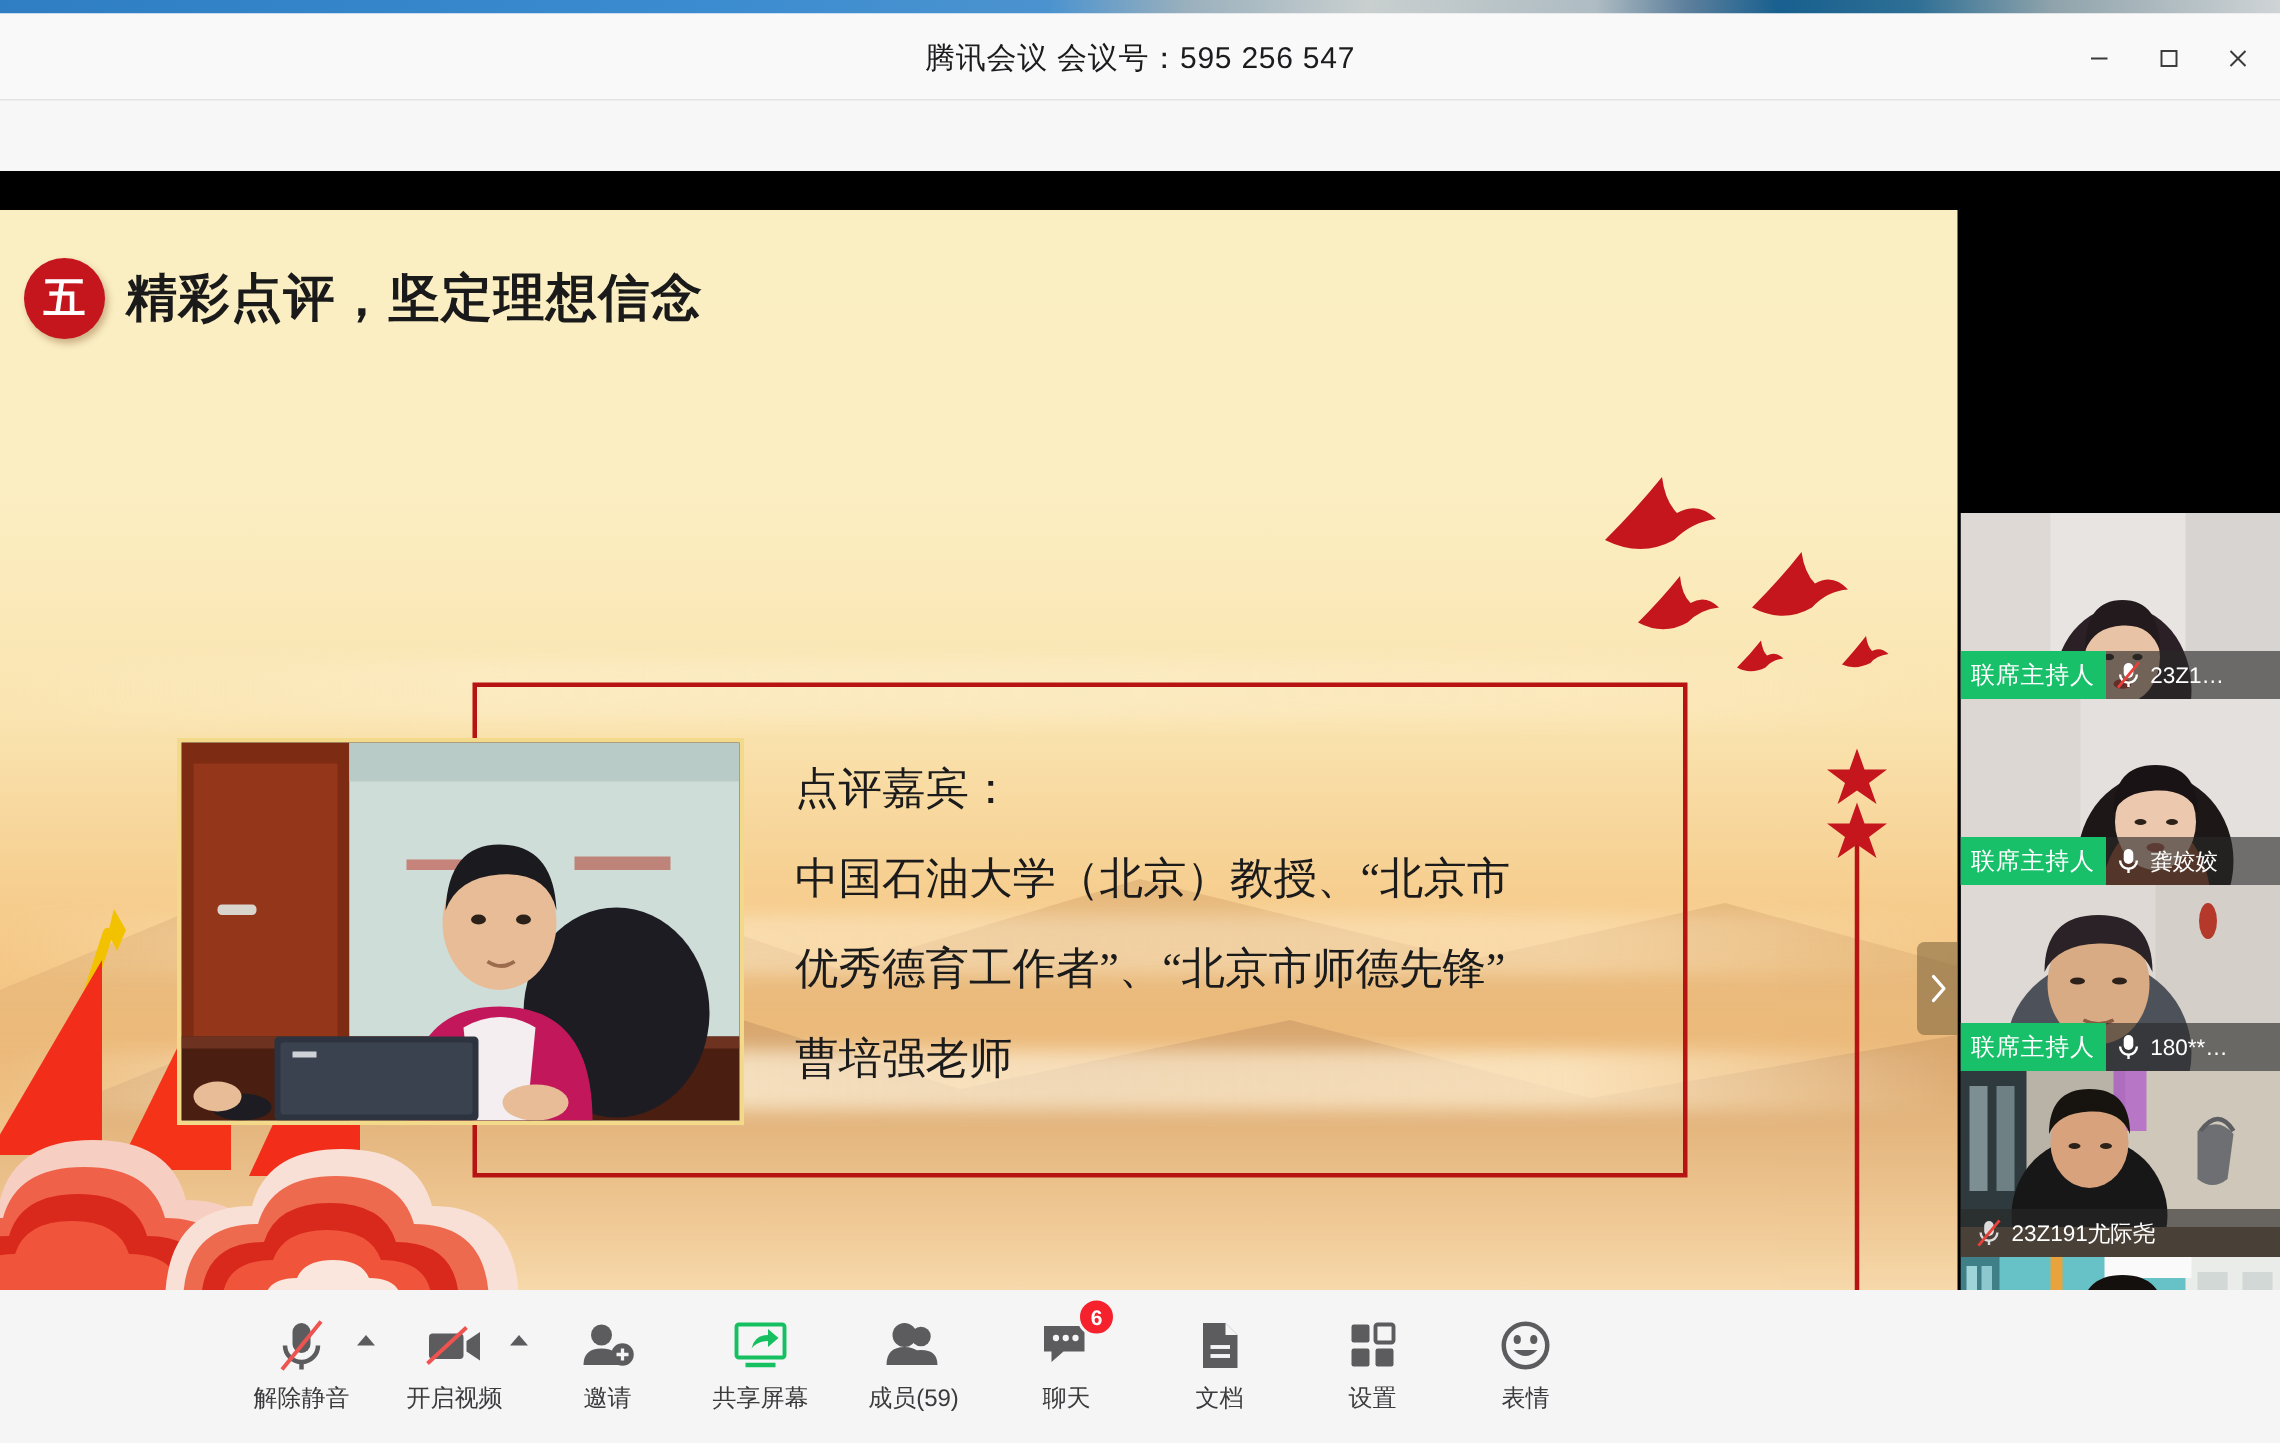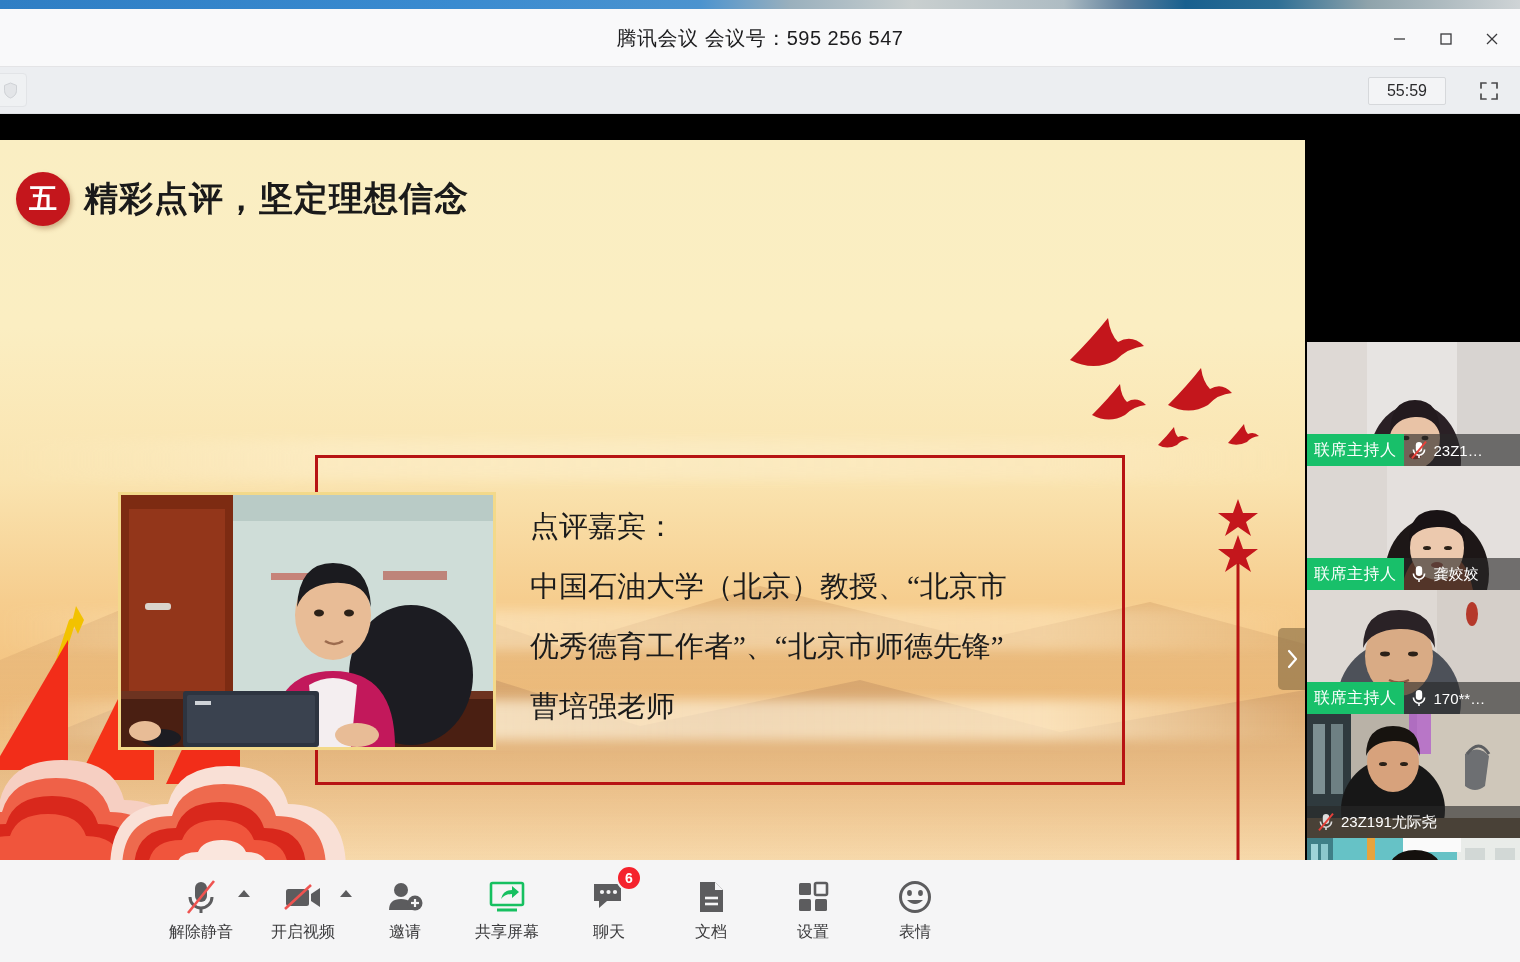--- a/index.html
+++ b/index.html
@@ -219,36 +219,20 @@
       </div>
       <div class="win-btn close">
         <svg width="17" height="17" viewBox="0 0 17 17">
           <line x1="4" y1="4" x2="14" y2="14" stroke="currentColor" stroke-width="1.3"></line>
           <line x1="14" y1="4" x2="4" y2="14" stroke="currentColor" stroke-width="1.3"></line>
         </svg>
       </div>
     </div>
   </div>
 
-  <div class="subbar">
-    <div class="shield">
-      <svg width="15" height="17" viewBox="0 0 15 17">
-        <path d="M7.5 1 L13.5 3.4 V8.4 C13.5 12.1 10.9 14.8 7.5 16 C4.1 14.8 1.5 12.1 1.5 8.4 V3.4 Z" fill="#e3e5e8" stroke="#ced1d5" stroke-width="1"></path>
-      </svg>
-    </div>
-    <div class="timer-box">55:59</div>
-    <div class="fs-box">
-      <svg width="22" height="22" viewBox="0 0 22 22">
-        <path d="M3 8 V3 H8" fill="none" stroke="#4a4a4c" stroke-width="1.7" stroke-linecap="round"></path>
-        <path d="M14 3 H19 V8" fill="none" stroke="#4a4a4c" stroke-width="1.7" stroke-linecap="round"></path>
-        <path d="M19 14 V19 H14" fill="none" stroke="#4a4a4c" stroke-width="1.7" stroke-linecap="round"></path>
-        <path d="M8 19 H3 V14" fill="none" stroke="#4a4a4c" stroke-width="1.7" stroke-linecap="round"></path>
-      </svg>
-    </div>
-  </div>
 
   <div class="stage">
 
     <div class="slide">
 
       <svg class="mtn" viewBox="0 0 1305 320" preserveAspectRatio="none">
         <defs>
           <linearGradient id="mg1" x1="0" y1="0" x2="0" y2="1">
             <stop offset="0%" stop-color="#cf9b63" stop-opacity=".75"></stop>
             <stop offset="100%" stop-color="#e8b882" stop-opacity=".15"></stop>
@@ -425,21 +409,21 @@
         </svg>
         <div class="tile-bar">
           <div class="host-badge">联席主持人</div>
           <div class="mic-wrap">
             <svg width="18" height="20" viewBox="0 0 18 20">
               <rect x="5.8" y="2" width="6.4" height="10" rx="3.2" fill="#fff"></rect>
               <path d="M3.4 9.6 a5.6 5.6 0 0 0 11.2 0" fill="none" stroke="#fff" stroke-width="1.6"></path>
               <line x1="9" y1="15.2" x2="9" y2="18" stroke="#fff" stroke-width="1.6"></line>
             </svg>
           </div>
-          <div class="tile-name">170**…</div>
+          <div class="tile-name">180**…</div>
         </div>
       </div>
 
       <div class="tile" style="top:486px;height:124px">
         <svg class="tile-bg" viewBox="0 0 213 124" preserveAspectRatio="none">
           <rect width="213" height="124" fill="#b9b2a7"></rect>
           <rect x="0" y="0" width="44" height="124" fill="#2f3a3e"></rect>
           <rect x="6" y="10" width="12" height="70" fill="#7d8f92"></rect>
           <rect x="24" y="10" width="12" height="70" fill="#6e8083"></rect>
           <rect x="110" y="0" width="103" height="124" fill="#cfc7ba"></rect>
@@ -547,20 +531,31 @@
         <div class="ic">
           <svg width="38" height="32" viewBox="0 0 38 32">
             <rect x="3" y="2" width="32" height="22" rx="1.5" fill="none" stroke="#16c060" stroke-width="2.6"></rect>
             <path d="M13 18 q2-9 11-9 v-4 l7 6 l-7 6 v-4 q-7 0-11 5 Z" fill="#16c060"></path>
             <line x1="9" y1="29" x2="29" y2="29" stroke="#16c060" stroke-width="3"></line>
           </svg>
         </div>
         <div class="lb">共享屏幕</div>
       </div>
 
+      <div class="ctrl">
+        <div class="ic">
+          <svg width="38" height="32" viewBox="0 0 38 32">
+            <circle cx="24" cy="10" r="6.5" fill="#5c5c5e"></circle>
+            <path d="M13 29 q0-10 11-10 q11 0 11 10 Z" fill="#5c5c5e"></path>
+            <circle cx="13" cy="9" r="8" fill="#5c5c5e"></circle>
+            <path d="M1 29 q0-12 12-12 q12 0 12 12 Z" fill="#5c5c5e"></path>
+          </svg>
+        </div>
+        <div class="lb">成员(59)</div>
+      </div>
 
       <div class="ctrl">
         <div class="ic">
           <svg width="36" height="32" viewBox="0 0 36 32">
             <path d="M3 3 h27 v17 h-14 l-8 7 v-7 h-5 Z" fill="#5c5c5e"></path>
             <circle cx="11" cy="11" r="2.1" fill="#f5f5f6"></circle>
             <circle cx="17.5" cy="11" r="2.1" fill="#f5f5f6"></circle>
             <circle cx="24" cy="11" r="2.1" fill="#f5f5f6"></circle>
           </svg>
         </div>

